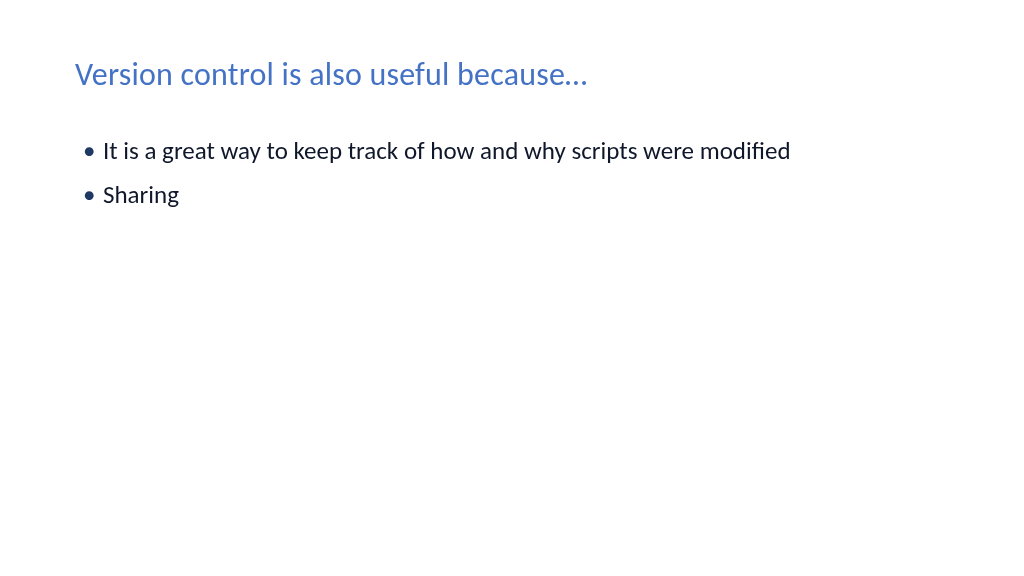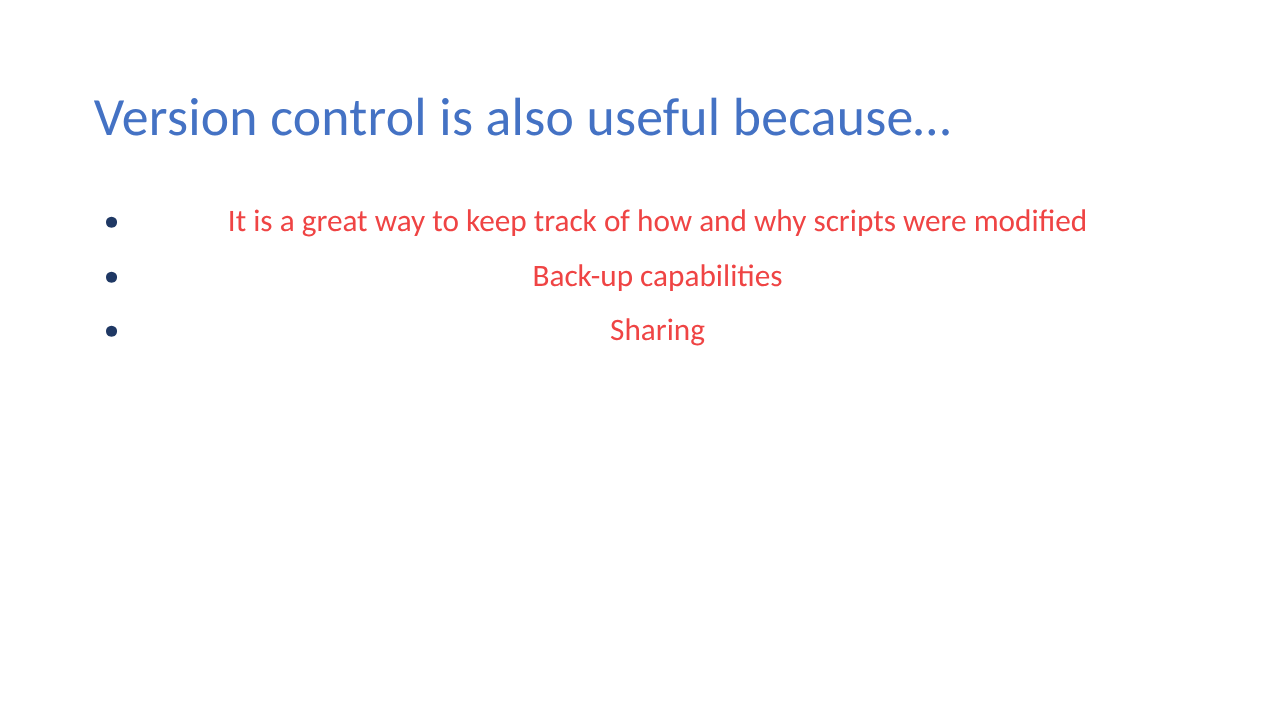--- a/index.html
+++ b/index.html
@@ -10,50 +10,47 @@
     body {
       width: 1024px;
       height: 576px;
       background: #ffffff;
       font-family: Calibri, 'Segoe UI', Arial, sans-serif;
       padding: 55px 75px;
       overflow: hidden;
     }
     .title {
       color: #4472C4;
-      font-size: 43px;
+      font-size: 32px;
       font-weight: 400;
       margin-bottom: 38px;
       letter-spacing: 0.2px;
-      margin-top: 12px;
     }
     .bullet-list {
       list-style: none;
       padding-left: 8px;
     }
     .bullet-list li {
-      color: #ef4444;
+      color: #0f172a;
       font-size: 25px;
       font-weight: 400;
       line-height: 1.5;
       position: relative;
       padding-left: 20px;
       margin-bottom: 6px;
-      text-align: center;
     }
     .bullet-list li::before {
       content: "•";
       position: absolute;
       left: 0;
       color: #1F3864;
       font-size: 25px;
     }
   </style>
 </head>
 <body>
 
 <h1 class="title">Version control is also useful because…</h1>
 
 <ul class="bullet-list">
   <li>It is a great way to keep track of how and why scripts were modified</li>
-  <li>Back-up capabilities</li>
   <li>Sharing</li>
 </ul>
 
 </body></html>

